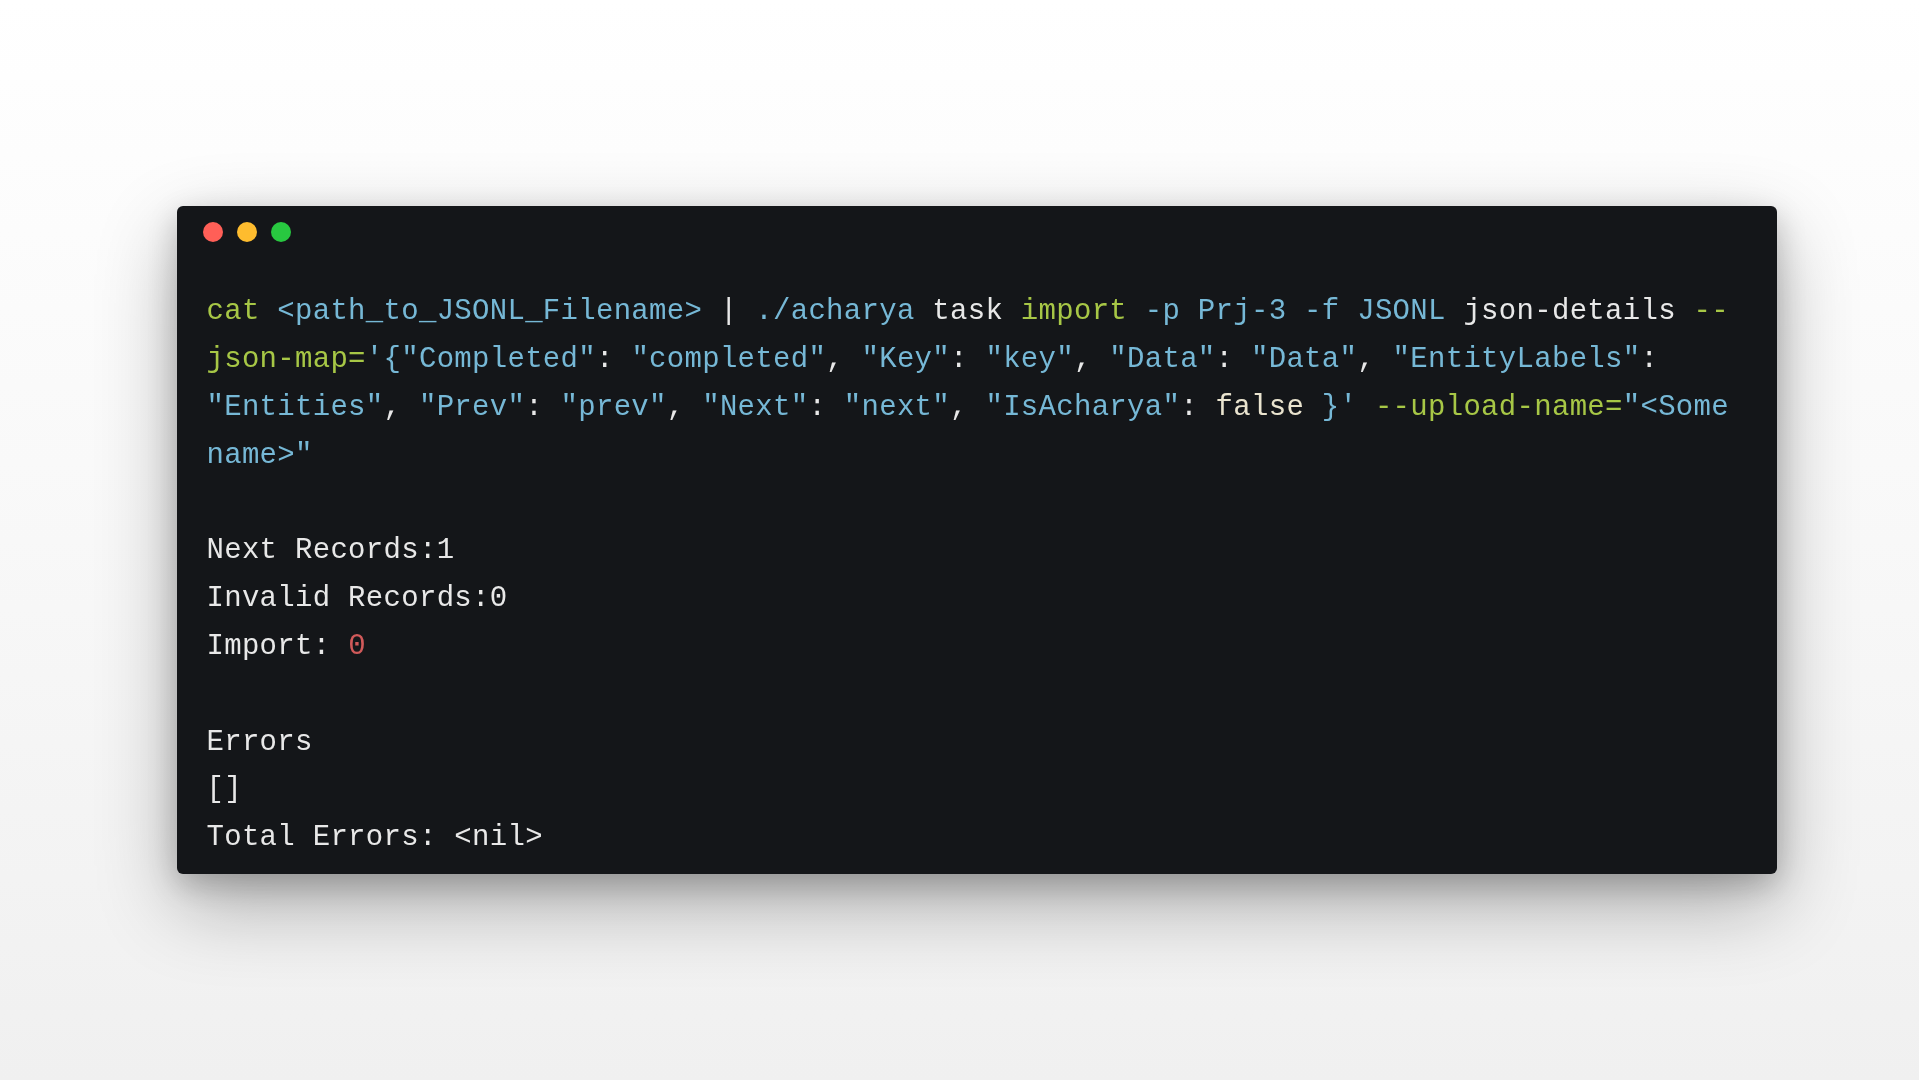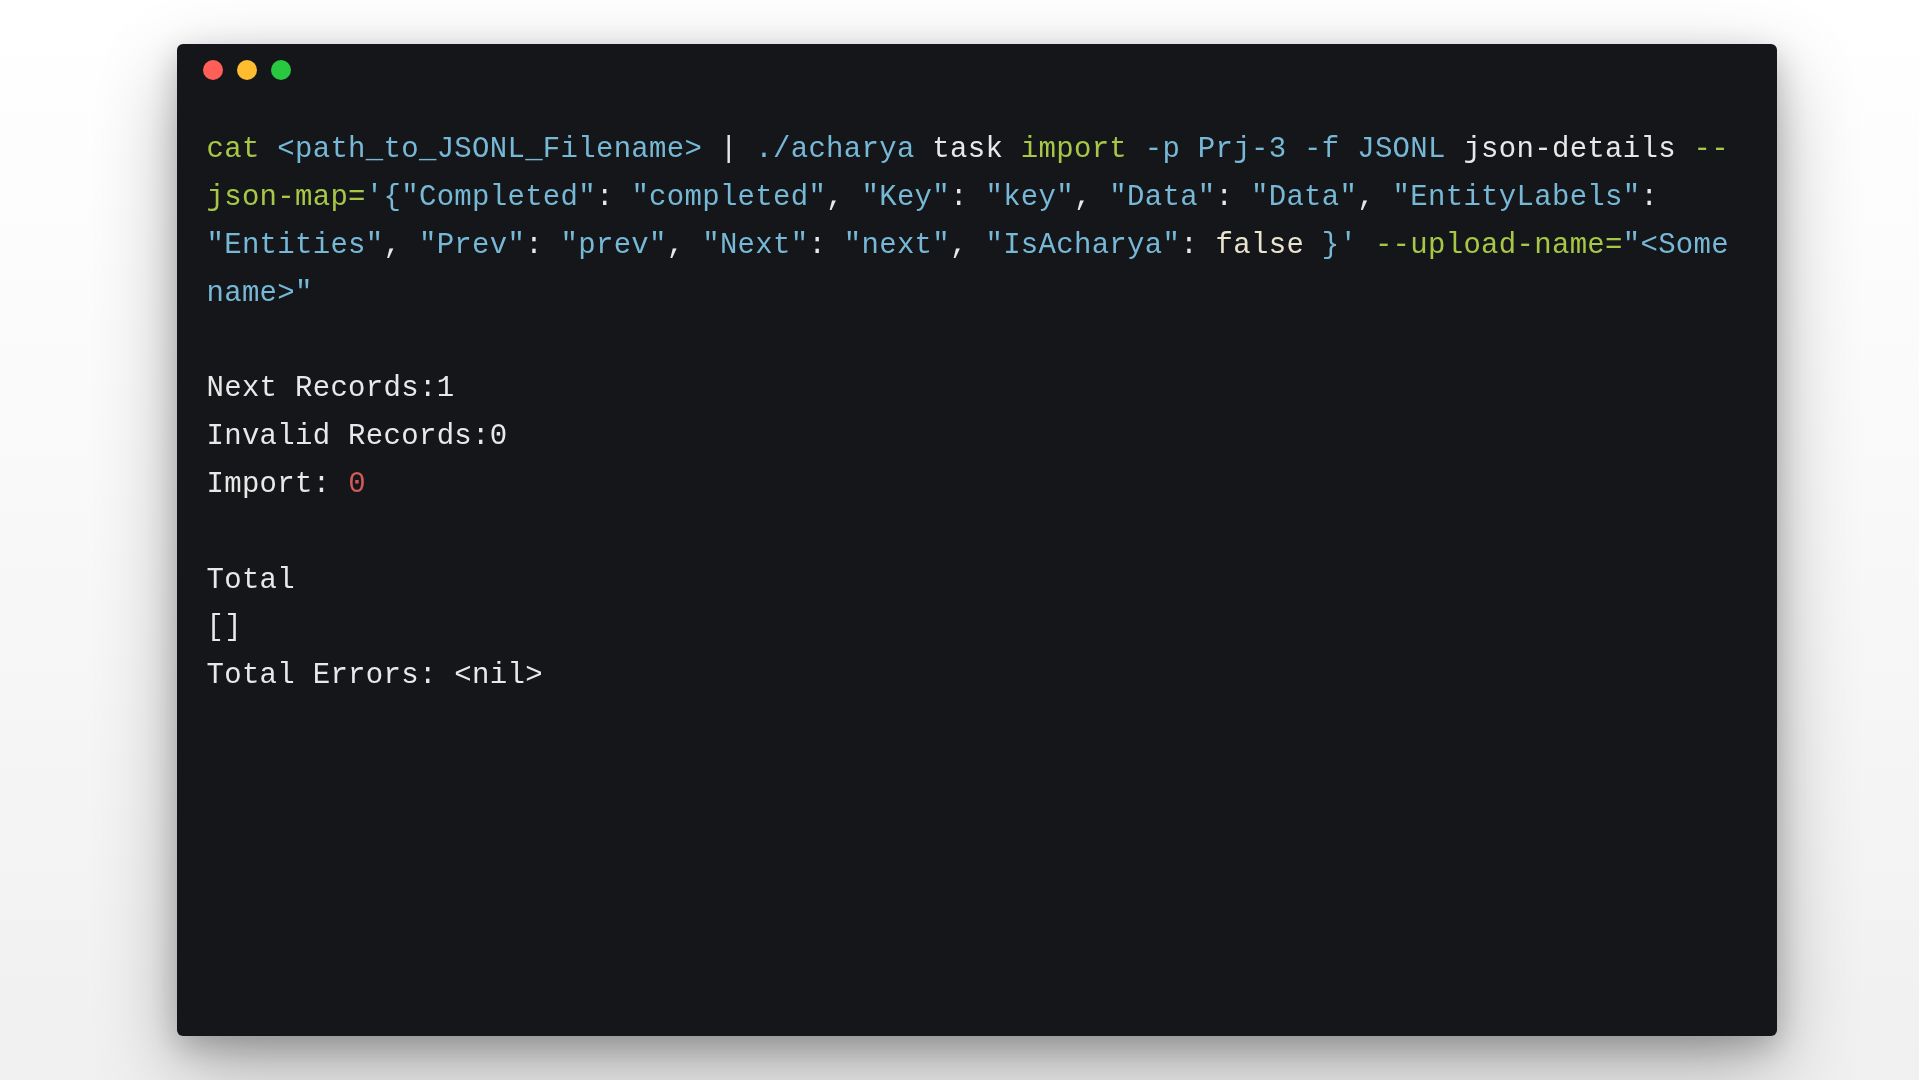--- a/index.html
+++ b/index.html
@@ -13,21 +13,21 @@
       height: 1080px;
       background: linear-gradient(to bottom, #ffffff 0%, #f8f8f8 50%, #f0f0f0 100%);
       display: flex;
       align-items: center;
       justify-content: center;
       font-family: 'SF Mono', 'Monaco', 'Menlo', 'Consolas', 'Courier New', monospace;
     }
 
     .terminal-window {
       width: 1600px;
-      height: 992px;
+      height: 668px;
       background: #141619;
       border-radius: 6px;
       box-shadow: 0 30px 80px rgba(0, 0, 0, 0.3), 0 10px 30px rgba(0, 0, 0, 0.2);
       overflow: hidden;
       margin-left: 34px;
     }
 
     .title-bar {
       height: 52px;
       display: flex;
@@ -110,21 +110,21 @@
 
     <div><span class="c-white">Next Records:</span><span class="c-white">1</span></div>
 
 
     <div><span class="c-white">Invalid Records:</span><span class="c-white">0</span></div>
 
     <div><span class="c-white">Import: </span><span class="c-red">0</span></div>
 
     <div class="spacer"></div>
 
-    <div class="c-white">Total</div>
+    <div class="c-white">Errors</div>
 
 
 
     <div class="c-white">[]</div>
 
     <div><span class="c-white">Total Errors: </span><span class="c-white">&lt;nil&gt;</span></div>
   </div>
 </div>
 
 </body></html>

